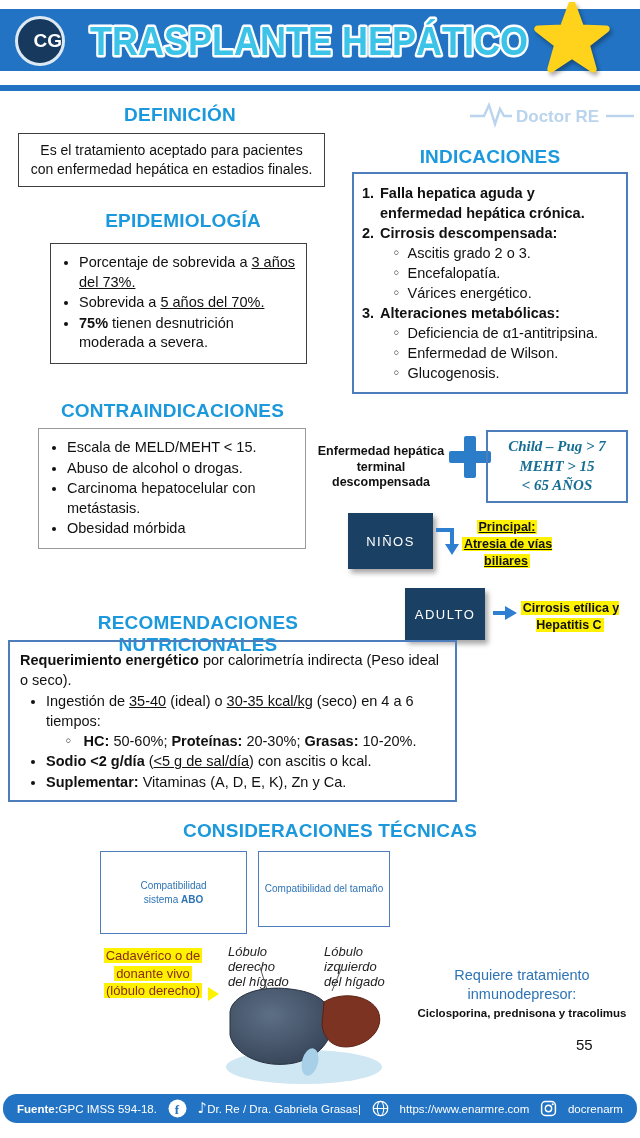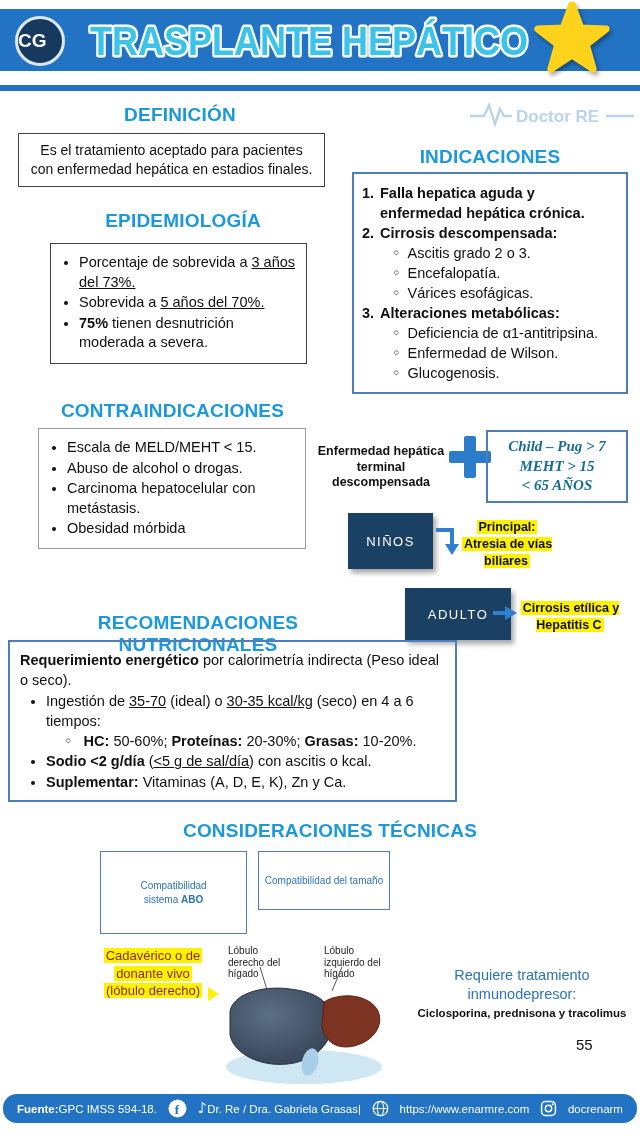--- a/index.html
+++ b/index.html
@@ -11,21 +11,21 @@
   }
   .b { font-weight: bold; }
   .u { text-decoration: underline; }
   .hl { background: #fef200; padding: 0 2px; }
 
   
   .header-band { position:absolute; top:9px; left:0; width:640px; height:62px; background:#2273c3; }
   .logo-circle {
     position:absolute; top:16px; left:15px; width:50px; height:50px; border-radius:50%;
     background:#16395d; border:3px solid #dce8f4; color:#fff; font-weight:bold; font-size:19px;
-    display:flex; align-items:center; justify-content:flex-start; z-index:2;
+    display:flex; align-items:center; justify-content:flex-end; z-index:2;
   }
   .title-svg { position:absolute; top:14px; left:88px; z-index:2; }
   .title-text {
     font-family:"Liberation Sans", sans-serif; font-size:41px; font-weight:bold;
     fill:#3cc3e8; stroke:#ffffff; stroke-width:5px; paint-order:stroke; stroke-linejoin:round;
   }
   .star { position:absolute; top:2px; left:534px; z-index:3; filter: drop-shadow(2px 3px 2px rgba(0,0,0,0.35)); }
   .header-rule { position:absolute; top:85px; left:0; width:640px; height:6px; background:#2273c3; }
 
   
@@ -72,49 +72,49 @@
   .criteria-box {
     position:absolute; top:430px; left:486px; width:142px; border:2.5px solid #4d7dbb;
     padding:5px 3px; text-align:center; font-family:"Liberation Serif", serif;
     font-style:italic; font-weight:bold; color:#176e93; font-size:15px; line-height:1.3;
   }
   .navy-box {
     position:absolute; background:#1a4063; color:#fff; display:flex; align-items:center; justify-content:center;
     font-size:13px; letter-spacing:1.5px; box-shadow:3px 4px 5px rgba(0,0,0,.35);
   }
   .ninos  { top:513px; left:348px; width:85px; height:56px; }
-  .adulto { top:588px; left:405px; width:106px; height:52px; }
+  .adulto { top:588px; left:405px; width:80px; height:52px; }
   .arrow-ninos  { position:absolute; top:523px; left:434px; }
   .arrow-adulto { position:absolute; top:604px; left:491px; }
-  .ninos-res  { position:absolute; top:519px; left:455px; width:104px; text-align:center; font-size:12.5px; font-weight:bold; line-height:1.35; }
+  .ninos-res  { position:absolute; top:519px; left:455px; width:104px; text-align:center; font-size:12.5px; font-weight:bold; line-height:1.35;text-decoration:underline; }
   .adulto-res { position:absolute; top:600px; left:510px; width:120px; text-align:center; font-size:12.5px; font-weight:bold; line-height:1.35; }
 
   
   .nutri-box {
     position:absolute; top:640px; left:8px; width:449px; border:2px solid #4d7dbb;
     padding:8px 10px; font-size:14.5px; line-height:1.4;
   }
   .nutri-box ul { padding-left:26px; margin:0; }
   .macros { padding-left:18px; }
   .macros::before { content:"◦"; font-family:"DejaVu Sans", sans-serif; margin-right:7px; }
 
   
   .tec {
     position:absolute; border:1.5px solid #4d7dbb; color:#2e74b5; display:flex; align-items:center;
     justify-content:center; text-align:center; font-size:10px; line-height:1.4; padding:4px;
   }
   .tec1 { top:851px; left:100px; width:147px; height:83px; }
-  .tec2 { top:851px; left:258px; width:132px; height:59px; }
+  .tec2 { top:851px; left:258px; width:132px; height:76px; }
   .tec3 { top:845px; left:406px; width:137px; height:93px; }
 
   
   .donor { position:absolute; top:947px; left:94px; width:118px; text-align:center; font-size:13px; color:#8a2c15; line-height:1.35; }
   .donor-arrow { position:absolute; top:987px; left:208px; width:0; height:0; border-left:11px solid #fef200; border-top:7px solid transparent; border-bottom:7px solid transparent; }
   .liver { position:absolute; top:945px; left:212px; width:185px; height:145px; }
-  .liver-label { position:absolute; font-size:10px; line-height:1.15; color:#222; width:62px; }
+  .liver-label { position:absolute; font-size:13px; line-height:1.15; color:#222; width:62px;font-style:italic; }
   .lab-der { top:0; left:16px; }
   .lab-izq { top:0; left:112px; }
   .liver-svg { position:absolute; top:22px; left:0; }
   .immuno { position:absolute; top:966px; left:416px; width:212px; text-align:center; }
   .immuno-title { color:#2e74b5; font-size:14.5px; line-height:1.3; }
   .immuno-drugs { font-weight:bold; font-size:11.5px; color:#111; margin-top:3px; }
   .pagenum { position:absolute; top:1036px; left:576px; font-size:15px; color:#111; }
 
   
   .footer {
@@ -179,21 +179,21 @@
       <span class="num">1.</span>
       <span class="b">Falla hepatica aguda y enfermedad hepática crónica.</span>
     </div>
     <div class="ind-item">
       <span class="num">2.</span>
       <div>
         <span class="b">Cirrosis descompensada:</span>
         <ul class="circ">
           <li>Ascitis grado 2 o 3.</li>
           <li>Encefalopatía.</li>
-          <li>Várices esofágicas.</li>
+          <li>Várices energético.</li>
         </ul>
       </div>
     </div>
     <div class="ind-item">
       <span class="num">3.</span>
       <div>
         <span class="b">Alteraciones metabólicas:</span>
         <ul class="circ">
           <li>Deficiencia de α1-antitripsina.</li>
           <li>Enfermedad de Wilson.</li>
@@ -242,21 +242,21 @@
   <div class="adulto-res">
     <span class="hl">Cirrosis etílica y Hepatitis C</span>
   </div>
 
   <div class="nutri-box">
     <div>
       <span class="b">Requerimiento energético</span><span> por calorimetría indirecta (Peso ideal o seco).</span>
     </div>
     <ul>
       <li>
-        <span>Ingestión de </span><span class="u">35-70</span><span> (ideal) o </span><span class="u">30-35 kcal/kg</span><span> (seco) en 4 a 6 tiempos:</span>
+        <span>Ingestión de </span><span class="u">35-40</span><span> (ideal) o </span><span class="u">30-35 kcal/kg</span><span> (seco) en 4 a 6 tiempos:</span>
         <div class="macros">
           <span class="b">HC:</span><span> 50-60%; </span><span class="b">Proteínas:</span><span> 20-30%; </span><span class="b">Grasas:</span><span> 10-20%.</span>
         </div>
       </li>
       <li>
         <span class="b">Sodio &lt;2 g/día</span><span> (</span><span class="u">&lt;5 g de sal/día</span><span>) con ascitis o kcal.</span>
       </li>
       <li>
         <span class="b">Suplementar:</span><span> Vitaminas (A, D, E, K), Zn y Ca.</span>
       </li>

